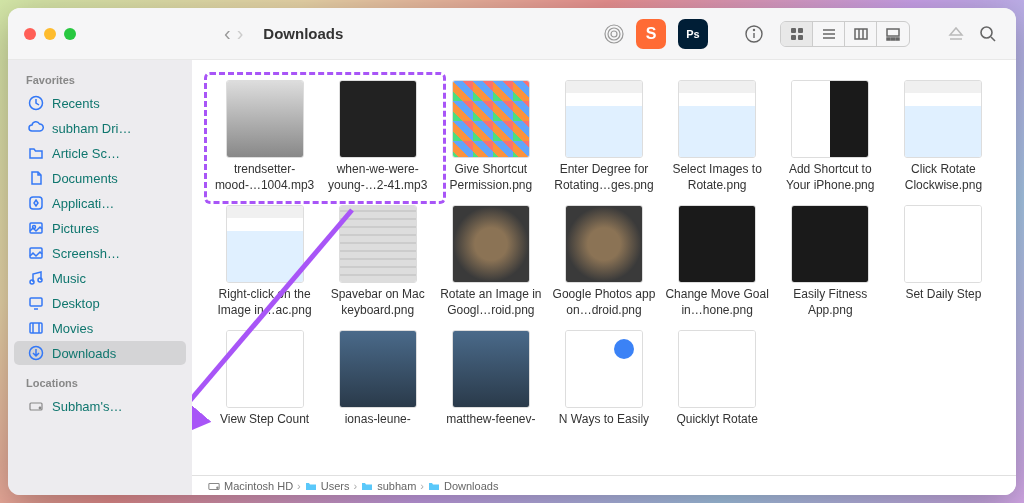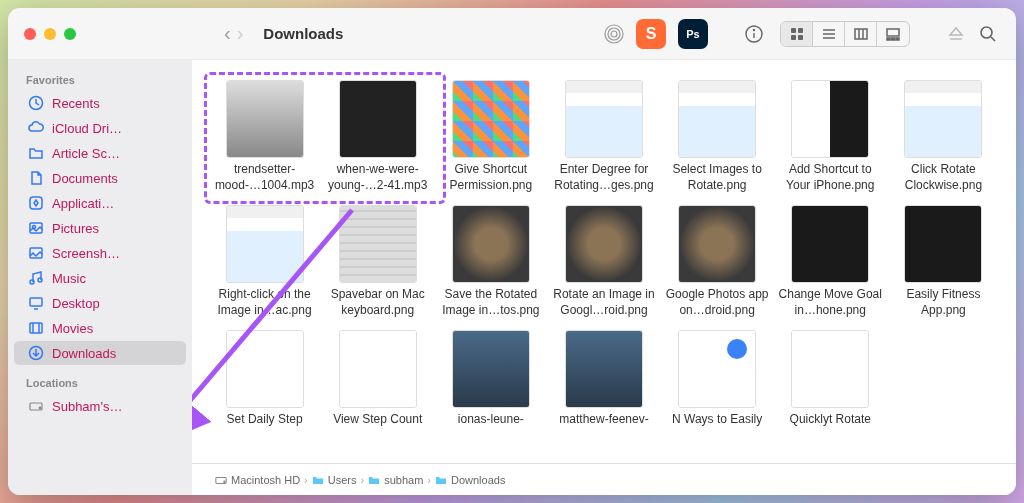--- a/index.html
+++ b/index.html
@@ -19,30 +19,30 @@
 .app-icon { width: 30px; height: 30px; border-radius: 7px; display: flex; align-items: center; justify-content: center; font-weight: bold; color: #fff; margin: 0 2px; }
 .app-s { background: #ff6b35; }
 .app-ps { background: #001e36; font-size: 11px; }
 .view-group { display: flex; border: 1px solid #ccc; border-radius: 6px; overflow: hidden; margin: 0 6px; }
 .view-btn { width: 32px; height: 24px; display: flex; align-items: center; justify-content: center; border-right: 1px solid #ccc; }
 .view-btn:last-child { border: none; }
 .view-btn.active { background: #e8e8e8; }
 .body { flex: 1; display: flex; overflow: hidden; }
 .sidebar { width: 184px; background: rgba(230,228,232,0.7); padding: 10px 0; overflow-y: auto; }
 .section-label { font-size: 11px; font-weight: 600; color: #888; padding: 4px 18px; }
-.sb-item { display: flex; align-items: center; gap: 8px; padding: 4px 14px; font-size: 13px; color: #be185d; cursor: pointer; white-space: nowrap; overflow: hidden; text-overflow: ellipsis; border-radius: 5px; margin: 1px 6px; }
+.sb-item { display: flex; align-items: center; gap: 8px; padding: 4px 14px; font-size: 13px; color: #0f766e; cursor: pointer; white-space: nowrap; overflow: hidden; text-overflow: ellipsis; border-radius: 5px; margin: 1px 6px; }
 .sb-item.selected { background: rgba(0,0,0,0.1); }
 .sb-icon { width: 16px; height: 16px; display: flex; align-items: center; justify-content: center; color: #3478f6; flex-shrink: 0; }
 .content { flex: 1; display: flex; flex-direction: column; overflow: hidden; background: #fff; position: relative; }
 .file-grid { flex: 1; overflow: auto; padding: 20px 20px 5px 20px; display: grid; grid-template-columns: repeat(7, 1fr); gap: 12px 8px; align-content: start; }
 .file { display: flex; flex-direction: column; align-items: center; gap: 4px; cursor: pointer; }
 .thumb { width: 78px; height: 78px; border: 1px solid #ddd; border-radius: 3px; background: #f8f8f8; display: flex; align-items: center; justify-content: center; overflow: hidden; position: relative; }
 .thumb-inner { width: 100%; height: 100%; }
 .fname { font-size: 12px; color: #333; text-align: center; line-height: 1.3; max-width: 110px; }
-.pathbar { height: 32px; border-top: 1px solid #e0e0e0; display: flex; align-items: center; padding: 0 23px; font-size: 11px; color: #666; gap: 4px; }
+.pathbar { height: 20px; border-top: 1px solid #e0e0e0; display: flex; align-items: center; padding: 0 16px; font-size: 11px; color: #666; gap: 4px; }
 .pathbar .sep { color: #aaa; }
 .pb-icon { width: 12px; height: 12px; display: inline-flex; align-items: center; justify-content: center; }
 .highlight-box { position: absolute; border: 3px dashed #a855f7; border-radius: 6px; pointer-events: none; z-index: 10; }
 .arrow-annot { position: absolute; z-index: 11; pointer-events: none; }
 
 .t-person { background: linear-gradient(to bottom, #ddd 0%, #888 100%); }
 .t-person2 { background: #222; }
 .t-grid { background: linear-gradient(45deg,#4ade80 25%,#fb923c 25%,#fb923c 50%,#60a5fa 50%,#60a5fa 75%,#f87171 75%); background-size: 20px 20px; }
 .t-ui { background: linear-gradient(to bottom,#fff 0%,#fff 20%,#e0f0ff 20%,#e0f0ff 100%); border-top: 12px solid #f0f0f0; }
 .t-phone { background: linear-gradient(to right,#fff 0%,#fff 50%,#1a1a1a 50%); }
@@ -147,21 +147,21 @@
               </svg>
             </span>
             <span>Recents</span>
           </div>
           <div class="sb-item">
             <span class="sb-icon">
               <svg width="16" height="16" viewBox="0 0 16 16" fill="none" stroke="#3478f6" stroke-width="1.5">
                 <path d="M4 11a3 3 0 010-6 4 4 0 017.5-1A3 3 0 0112 11H4z"></path>
               </svg>
             </span>
-            <span>iCloud Dri…</span>
+            <span>subham Dri…</span>
           </div>
           <div class="sb-item">
             <span class="sb-icon">
               <svg width="16" height="16" viewBox="0 0 16 16" fill="none" stroke="#3478f6" stroke-width="1.5">
                 <path d="M2 4h4l1.5 2H14v7H2V4z"></path>
               </svg>
             </span>
             <span>Article Sc…</span>
           </div>
           <div class="sb-item">
@@ -311,26 +311,20 @@
             <div class="thumb">
               <div class="thumb-inner t-ui"></div>
             </div>
             <div class="fname">Right-click on the Image in…ac.png</div>
           </div>
           <div class="file">
             <div class="thumb">
               <div class="thumb-inner t-keyboard"></div>
             </div>
             <div class="fname">Spavebar on Mac keyboard.png</div>
-          </div>
-          <div class="file">
-            <div class="thumb">
-              <div class="thumb-inner t-photo"></div>
-            </div>
-            <div class="fname">Save the Rotated Image in…tos.png</div>
           </div>
           <div class="file">
             <div class="thumb">
               <div class="thumb-inner t-photo"></div>
             </div>
             <div class="fname">Rotate an Image in Googl…roid.png</div>
           </div>
           <div class="file">
             <div class="thumb">
               <div class="thumb-inner t-photo"></div>

